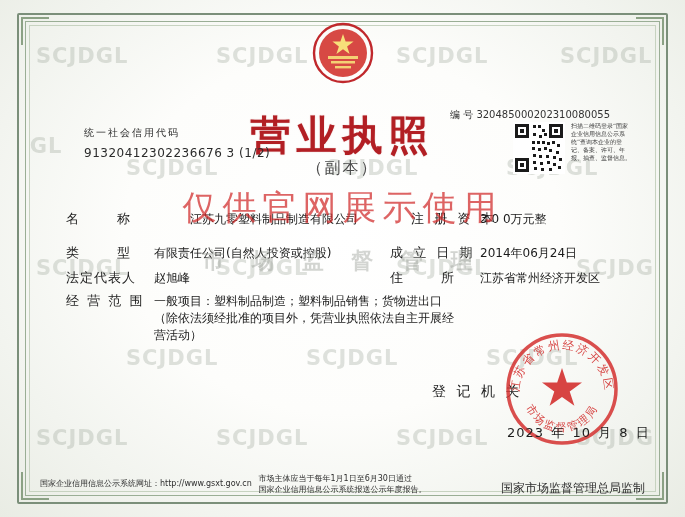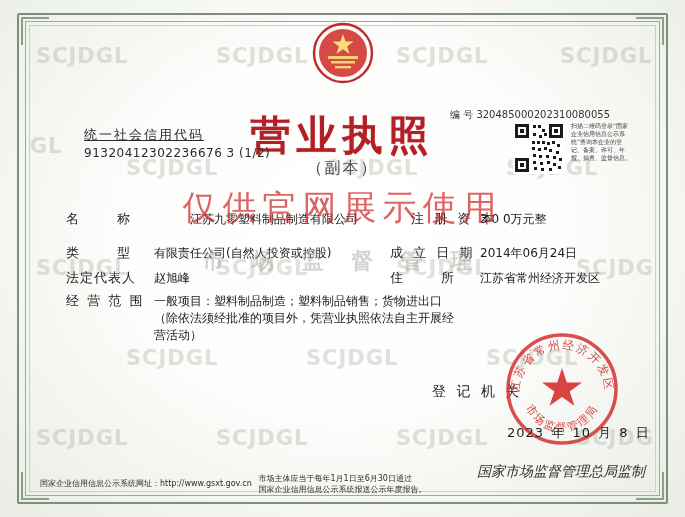--- a/index.html
+++ b/index.html
@@ -83,21 +83,21 @@
     text-shadow:0 0 1px rgba(178,31,36,0.5);
   }
   .subtitle{
     position:absolute;left:50%;top:158px;transform:translateX(-50%);
     font-size:16px;color:#4a4a4a;letter-spacing:2px;
   }
 
   
   .code-label{
     position:absolute;left:84px;top:126px;
-    font-size:13px;color:#2b2b2b;letter-spacing:2px;white-space:nowrap;text-decoration:underline;
+    font-size:10px;color:#2b2b2b;letter-spacing:2px;white-space:nowrap;
   }
   .code-value{
     position:absolute;left:84px;top:146px;
     font-size:12px;color:#2b2b2b;letter-spacing:0.5px;white-space:nowrap;
   }
   .code-value .part{}
 
   
   .serial{
     position:absolute;right:75px;top:108px;
@@ -147,22 +147,22 @@
   
   .footer-left{
     position:absolute;left:40px;bottom:28px;
     font-size:8px;color:#2d2d2d;white-space:nowrap;
   }
   .footer-center{
     position:absolute;left:50%;bottom:22px;transform:translateX(-50%);
     font-size:8px;color:#2d2d2d;text-align:left;line-height:11px;white-space:nowrap;
   }
   .footer-right{
-    position:absolute;right:40px;bottom:36px;
-    font-size:14px;color:#2d2d2d;white-space:nowrap;font-style:italic;
+    position:absolute;right:40px;bottom:20px;
+    font-size:12px;color:#2d2d2d;white-space:nowrap;
   }
 </style>
 </head>
 <body>
 
 <div class="license">
 
   <div class="frame-outer"></div>
   <div class="frame-inner"></div>
   <div class="frame-thin"></div>

